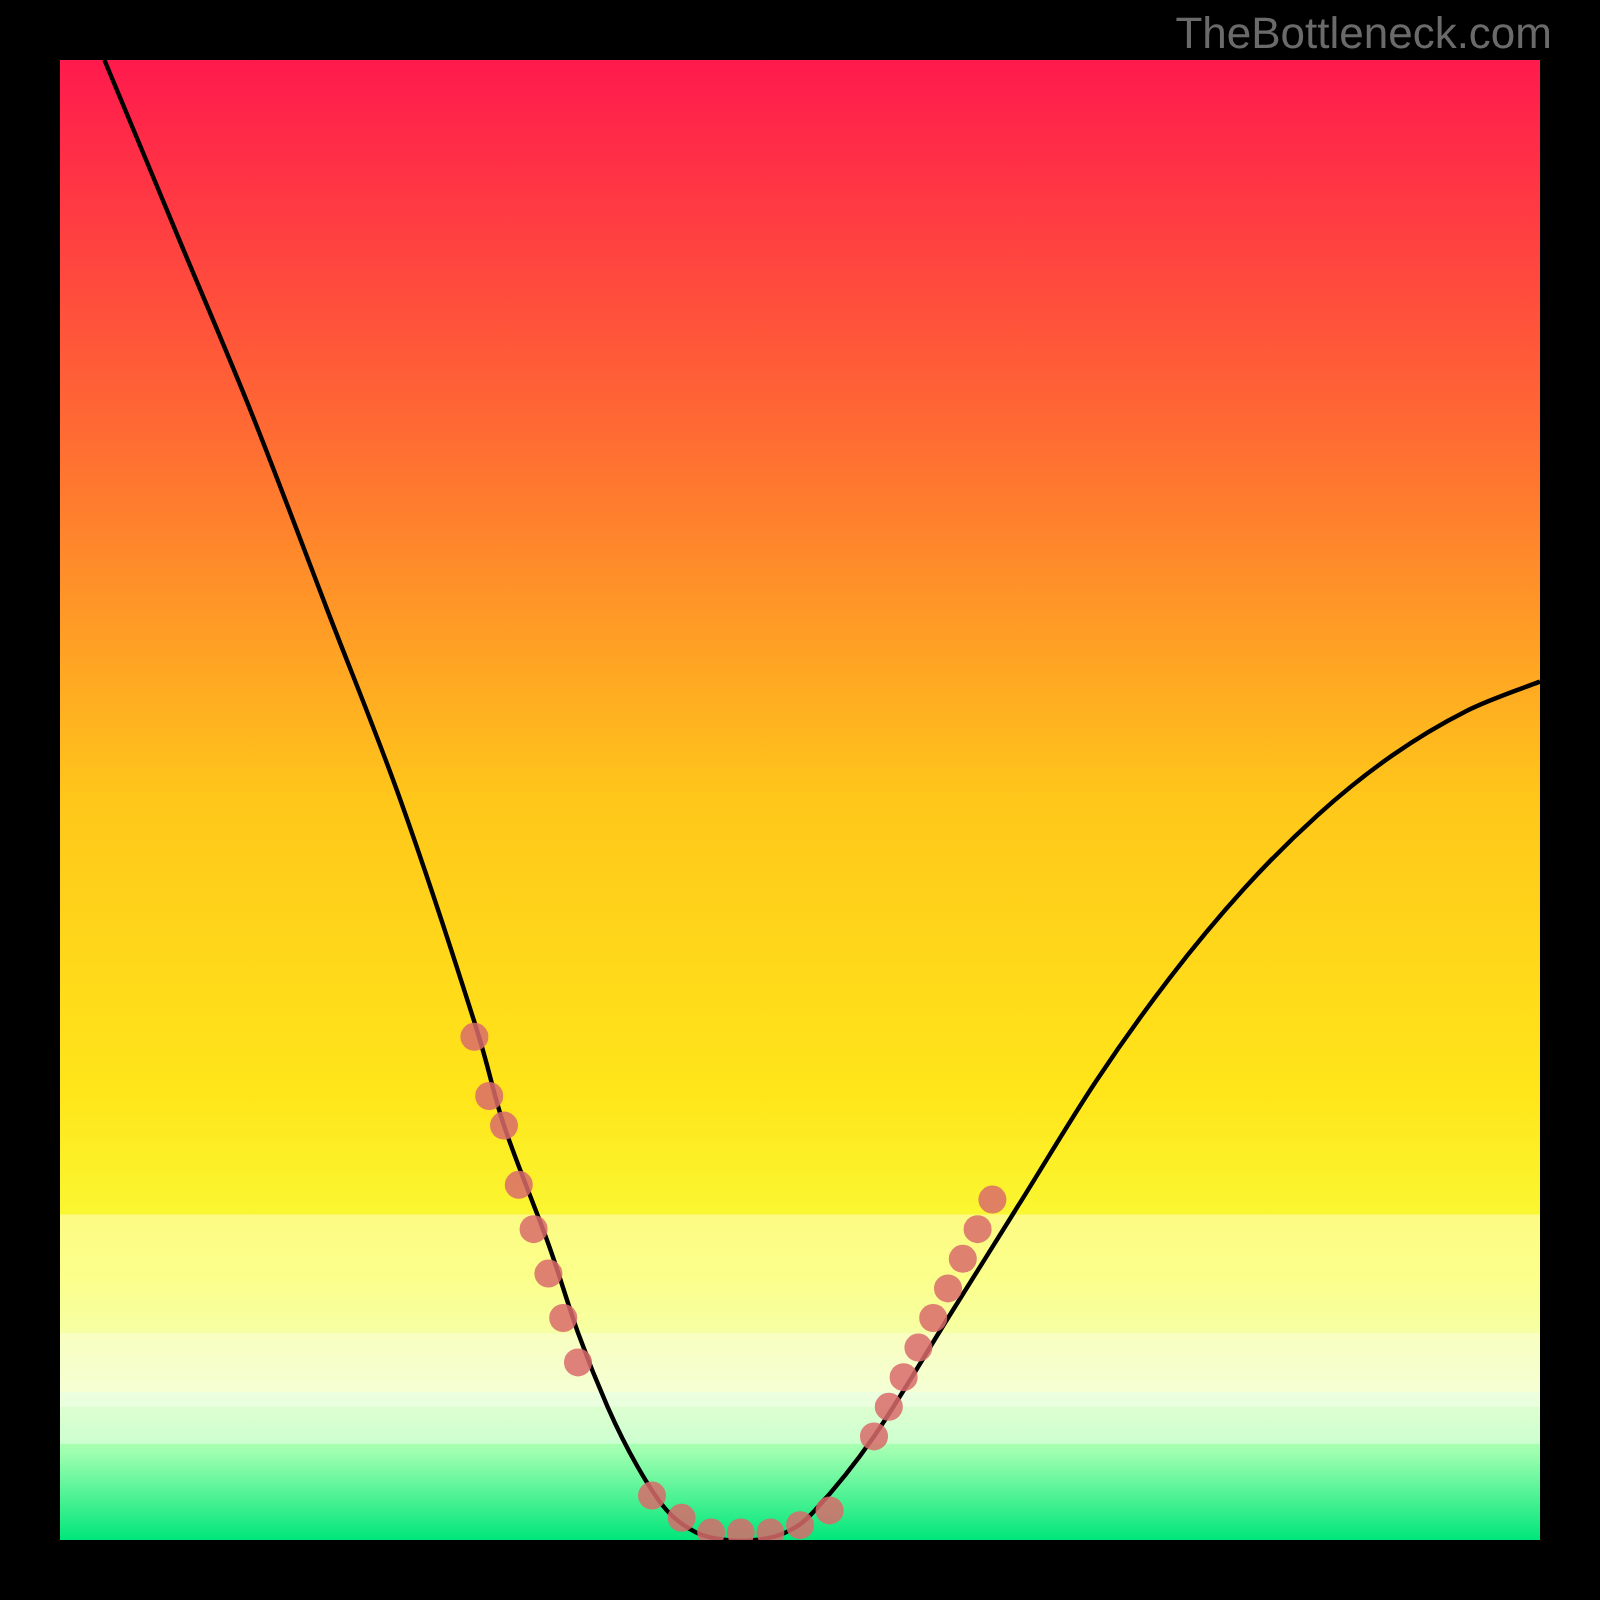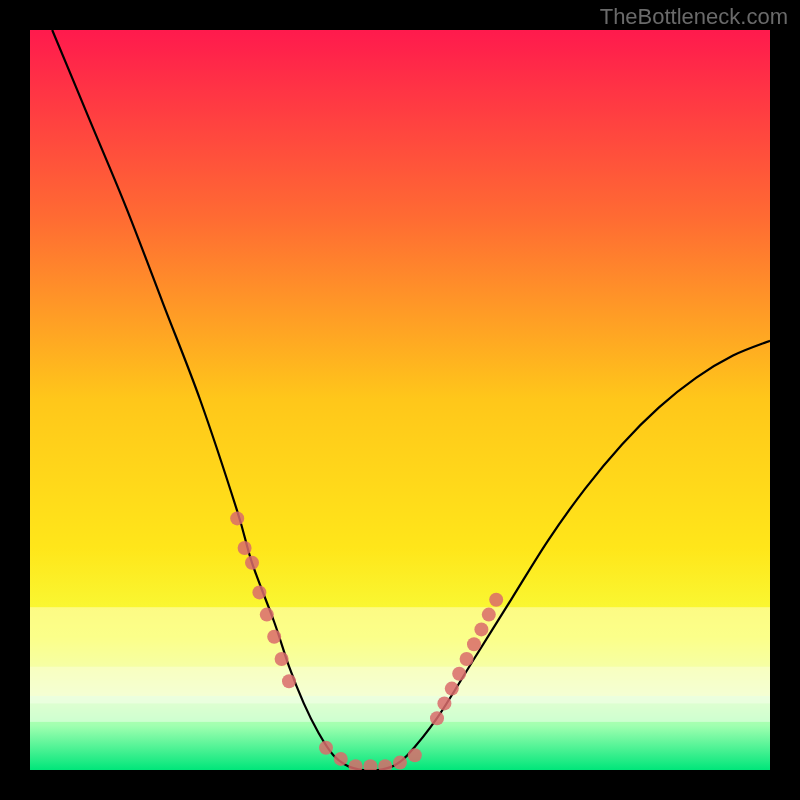--- a/index.html
+++ b/index.html
@@ -14,21 +14,21 @@
     position: absolute;
     left: 30px;
     top: 30px;
     width: 740px;
     height: 740px;
     background: #000000;
   }
   .watermark {
     position: absolute;
     top: 4px;
-    right: 12px;
+    right: 24px;
     font-family: Arial, Helvetica, sans-serif;
     font-size: 22px;
     font-weight: 500;
     color: #6a6a6a;
     letter-spacing: 0px;
     z-index: 10;
     text-align: right;
   }
   svg {
     display: block;

